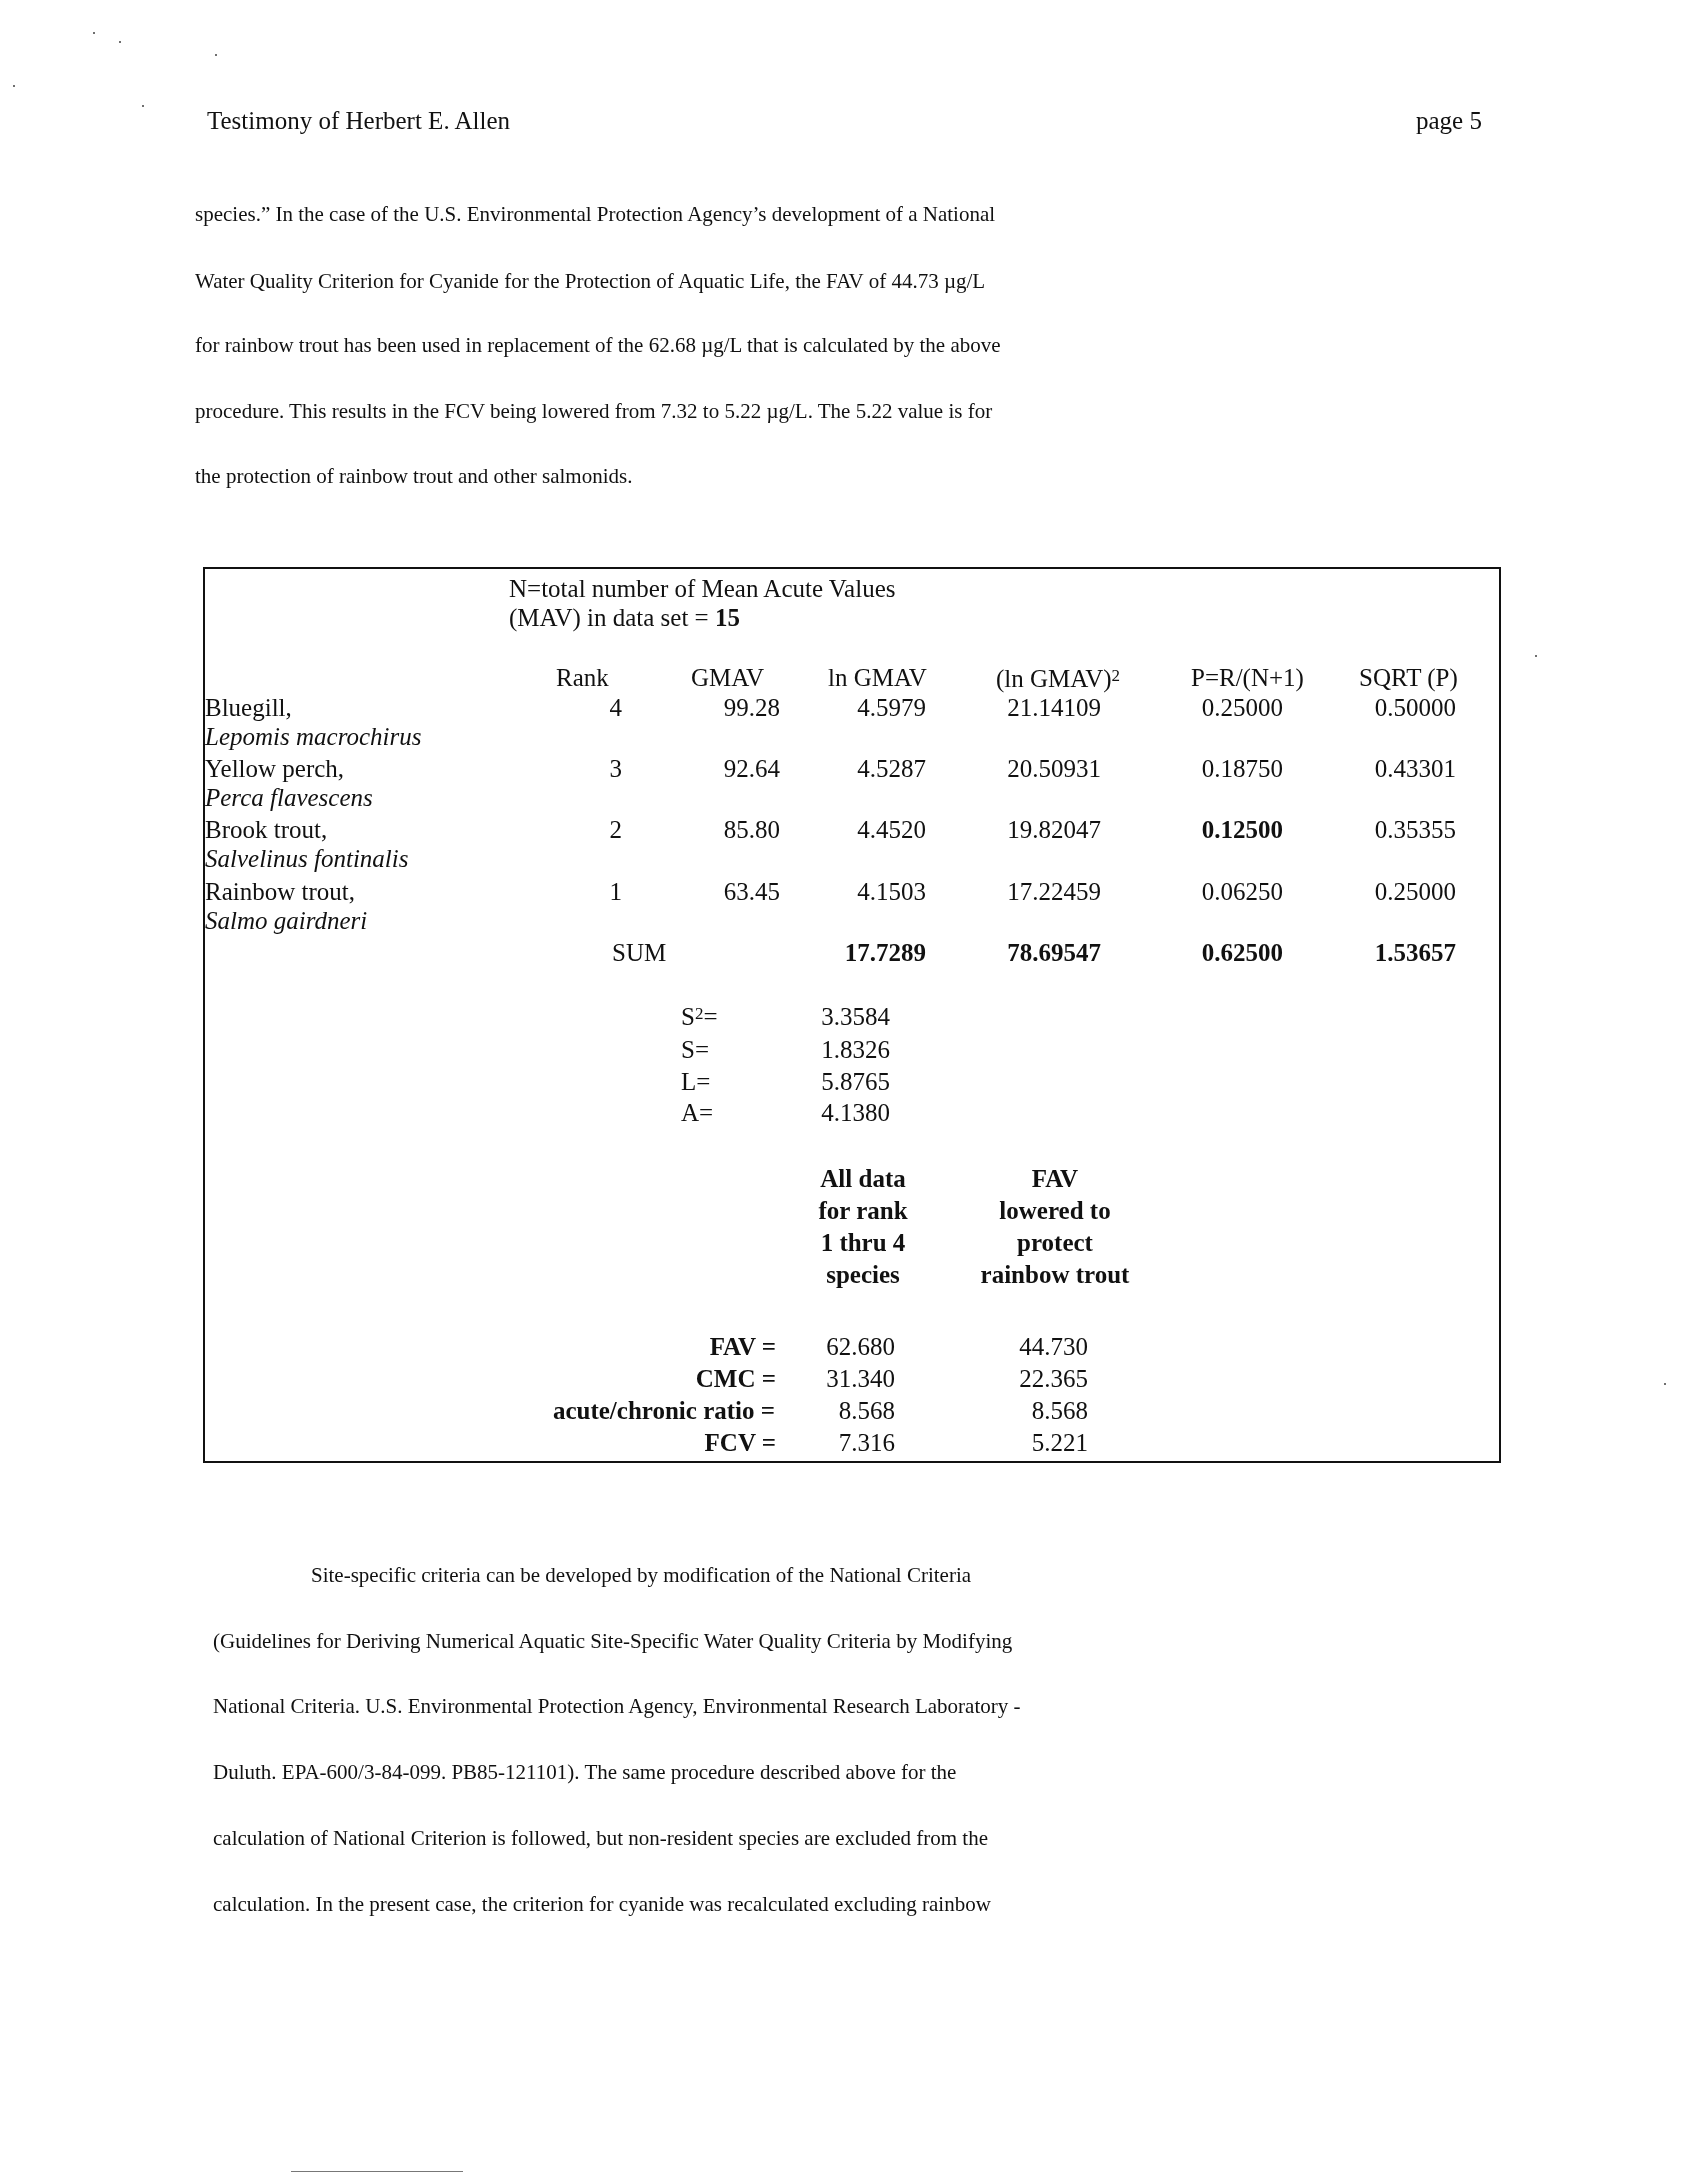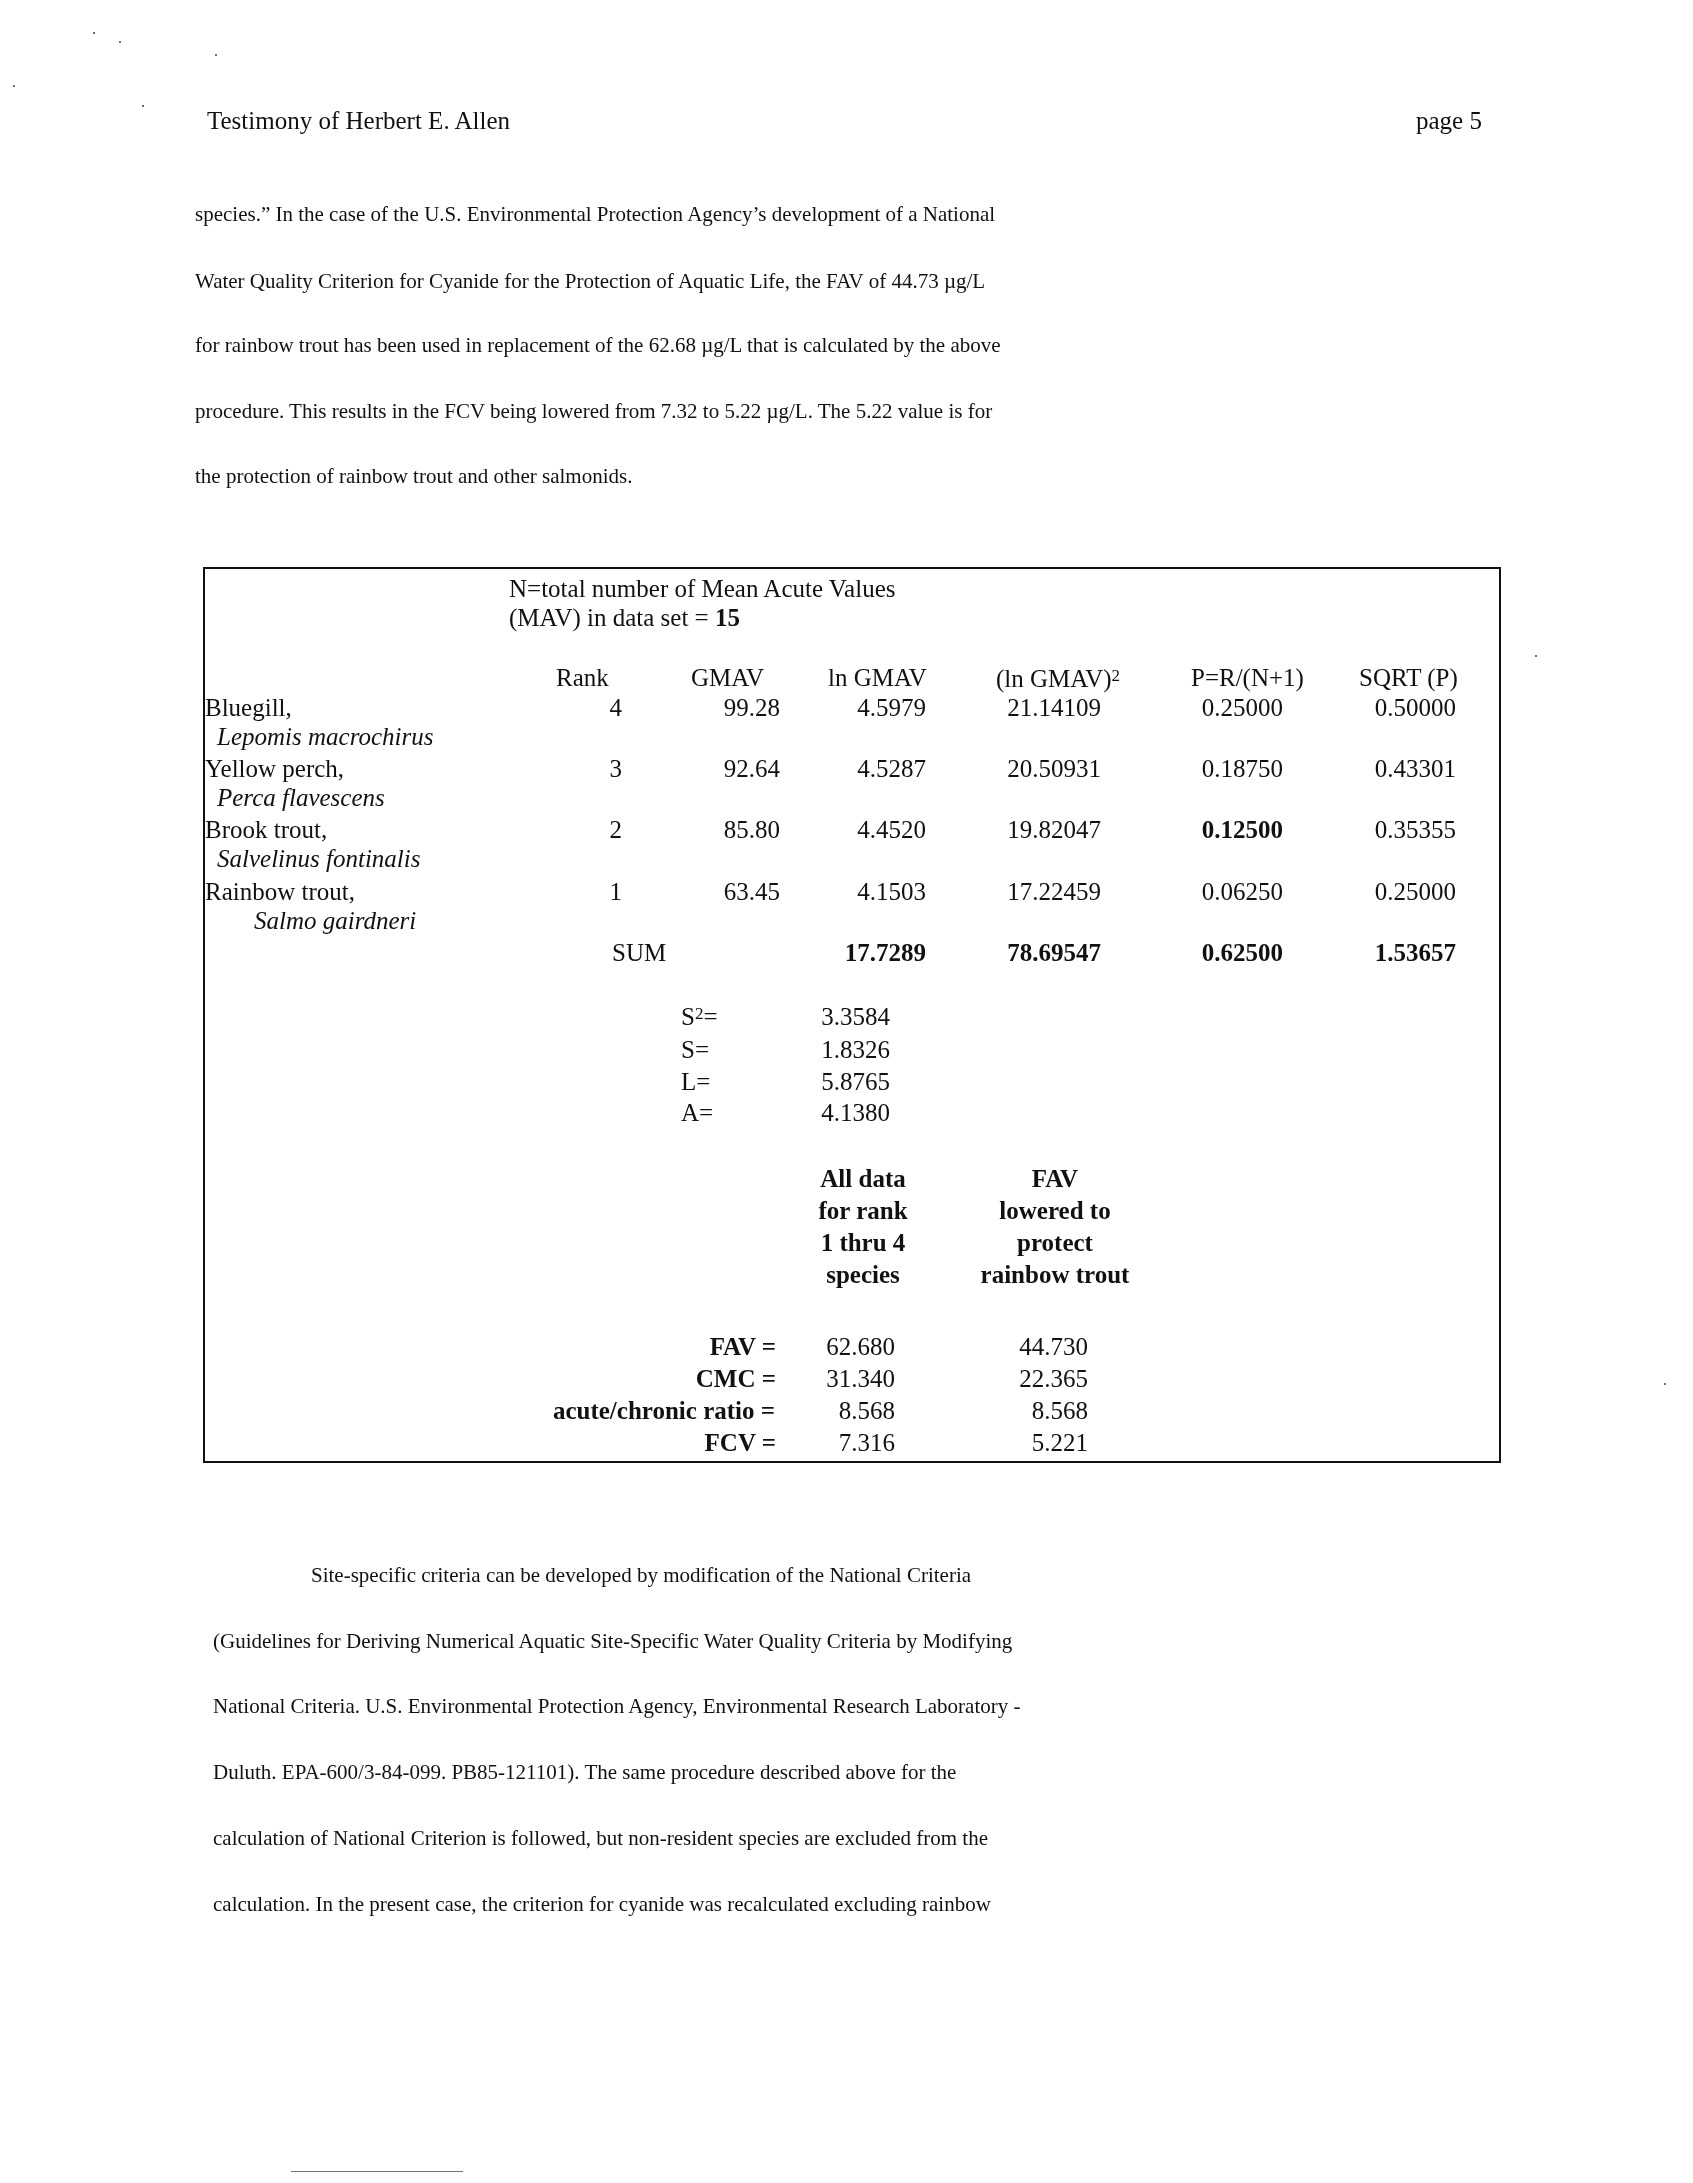--- a/index.html
+++ b/index.html
@@ -6,21 +6,21 @@
   body { width:1694px; height:2183px; position:relative; overflow:hidden;
          font-family:"Liberation Serif","DejaVu Serif",serif; color:#111; }
   .abs { position:absolute; white-space:nowrap; }
   .hdr { font-size:25px; top:107px; }
   .body-line { font-size:21px; left:195px; }
   .tbl { position:absolute; left:203px; top:567px; width:1298px; height:896px;
          border:2px solid #111; border-top-width:2.6px; border-bottom-width:2.6px; box-sizing:border-box; }
   .t { position:absolute; white-space:nowrap; font-size:25px; line-height:29px; }
   .r { text-align:right; }
   .c { text-align:center; }
-  .it { font-style:italic;margin-left:12px; }
+  .it { font-style:italic; }
   .b { font-weight:bold; }
   sup { font-size:17px; vertical-align:top; position:relative; top:-2.6px; }
   .speck { position:absolute; width:2px; height:2px; background:#555; border-radius:0.7px; }
   .footrule { position:absolute; left:291px; top:2171px; width:172px; height:1.3px; background:#777; }
 </style>
 </head>
 <body>
 
 <div class="speck" style="left:93px;top:32px;"></div>
 <div class="speck" style="left:119px;top:41px;"></div>
@@ -78,21 +78,21 @@
     <div class="t it" style="left:0;top:275px;">Salvelinus fontinalis</div>
     <div class="t r" style="left:351px;width:66px;top:246px;">2</div>
     <div class="t r" style="left:463px;width:112px;top:246px;">85.80</div>
     <div class="t r" style="left:595px;width:126px;top:246px;">4.4520</div>
     <div class="t r" style="left:774px;width:122px;top:246px;">19.82047</div>
     <div class="t r" style="left:959px;width:119px;top:246px;font-weight:bold;">0.12500</div>
     <div class="t r" style="left:1125px;width:126px;top:246px;">0.35355</div>
   </div>
   <div>
     <div class="t" style="left:0;top:308px;">Rainbow trout,</div>
-    <div class="t it" style="left:0;top:337px;padding-left:37px;">Salmo gairdneri</div>
+    <div class="t it" style="left:0;top:337px;">Salmo gairdneri</div>
     <div class="t r" style="left:351px;width:66px;top:308px;">1</div>
     <div class="t r" style="left:463px;width:112px;top:308px;">63.45</div>
     <div class="t r" style="left:595px;width:126px;top:308px;">4.1503</div>
     <div class="t r" style="left:774px;width:122px;top:308px;">17.22459</div>
     <div class="t r" style="left:959px;width:119px;top:308px;">0.06250</div>
     <div class="t r" style="left:1125px;width:126px;top:308px;">0.25000</div>
   </div>
 
   <div>
     <div class="t" style="left:407px;top:369px;">SUM</div>

